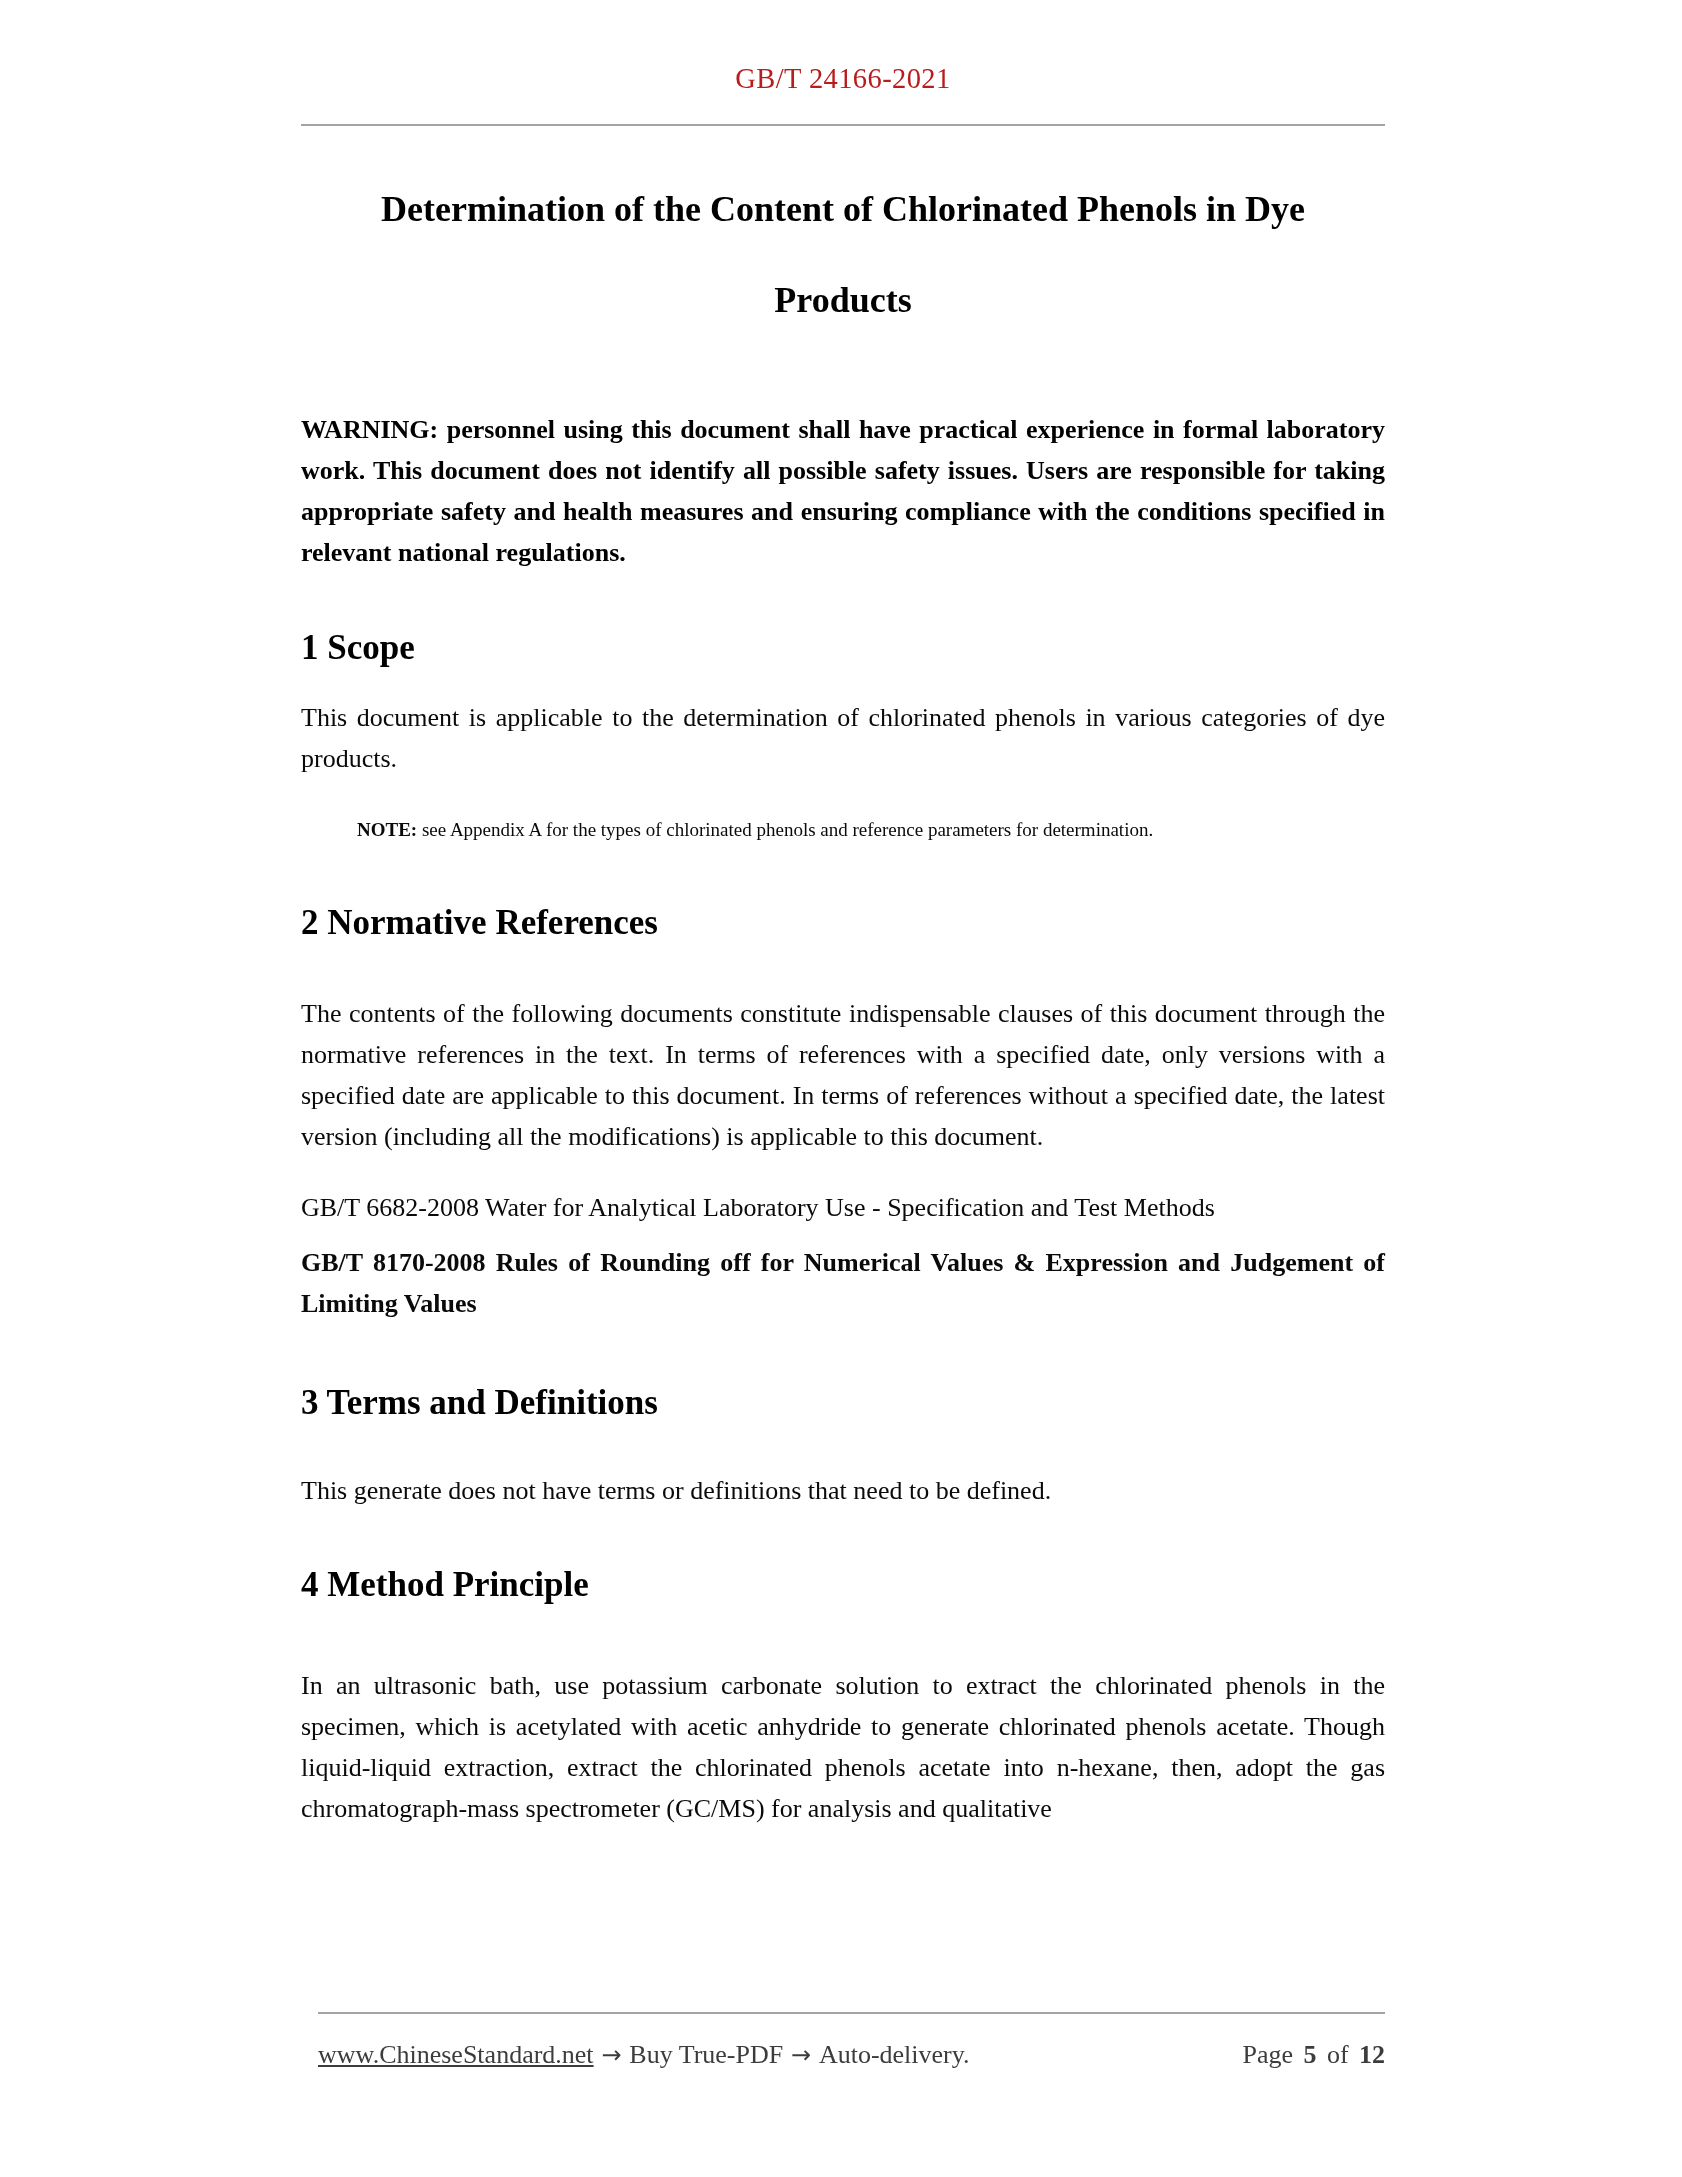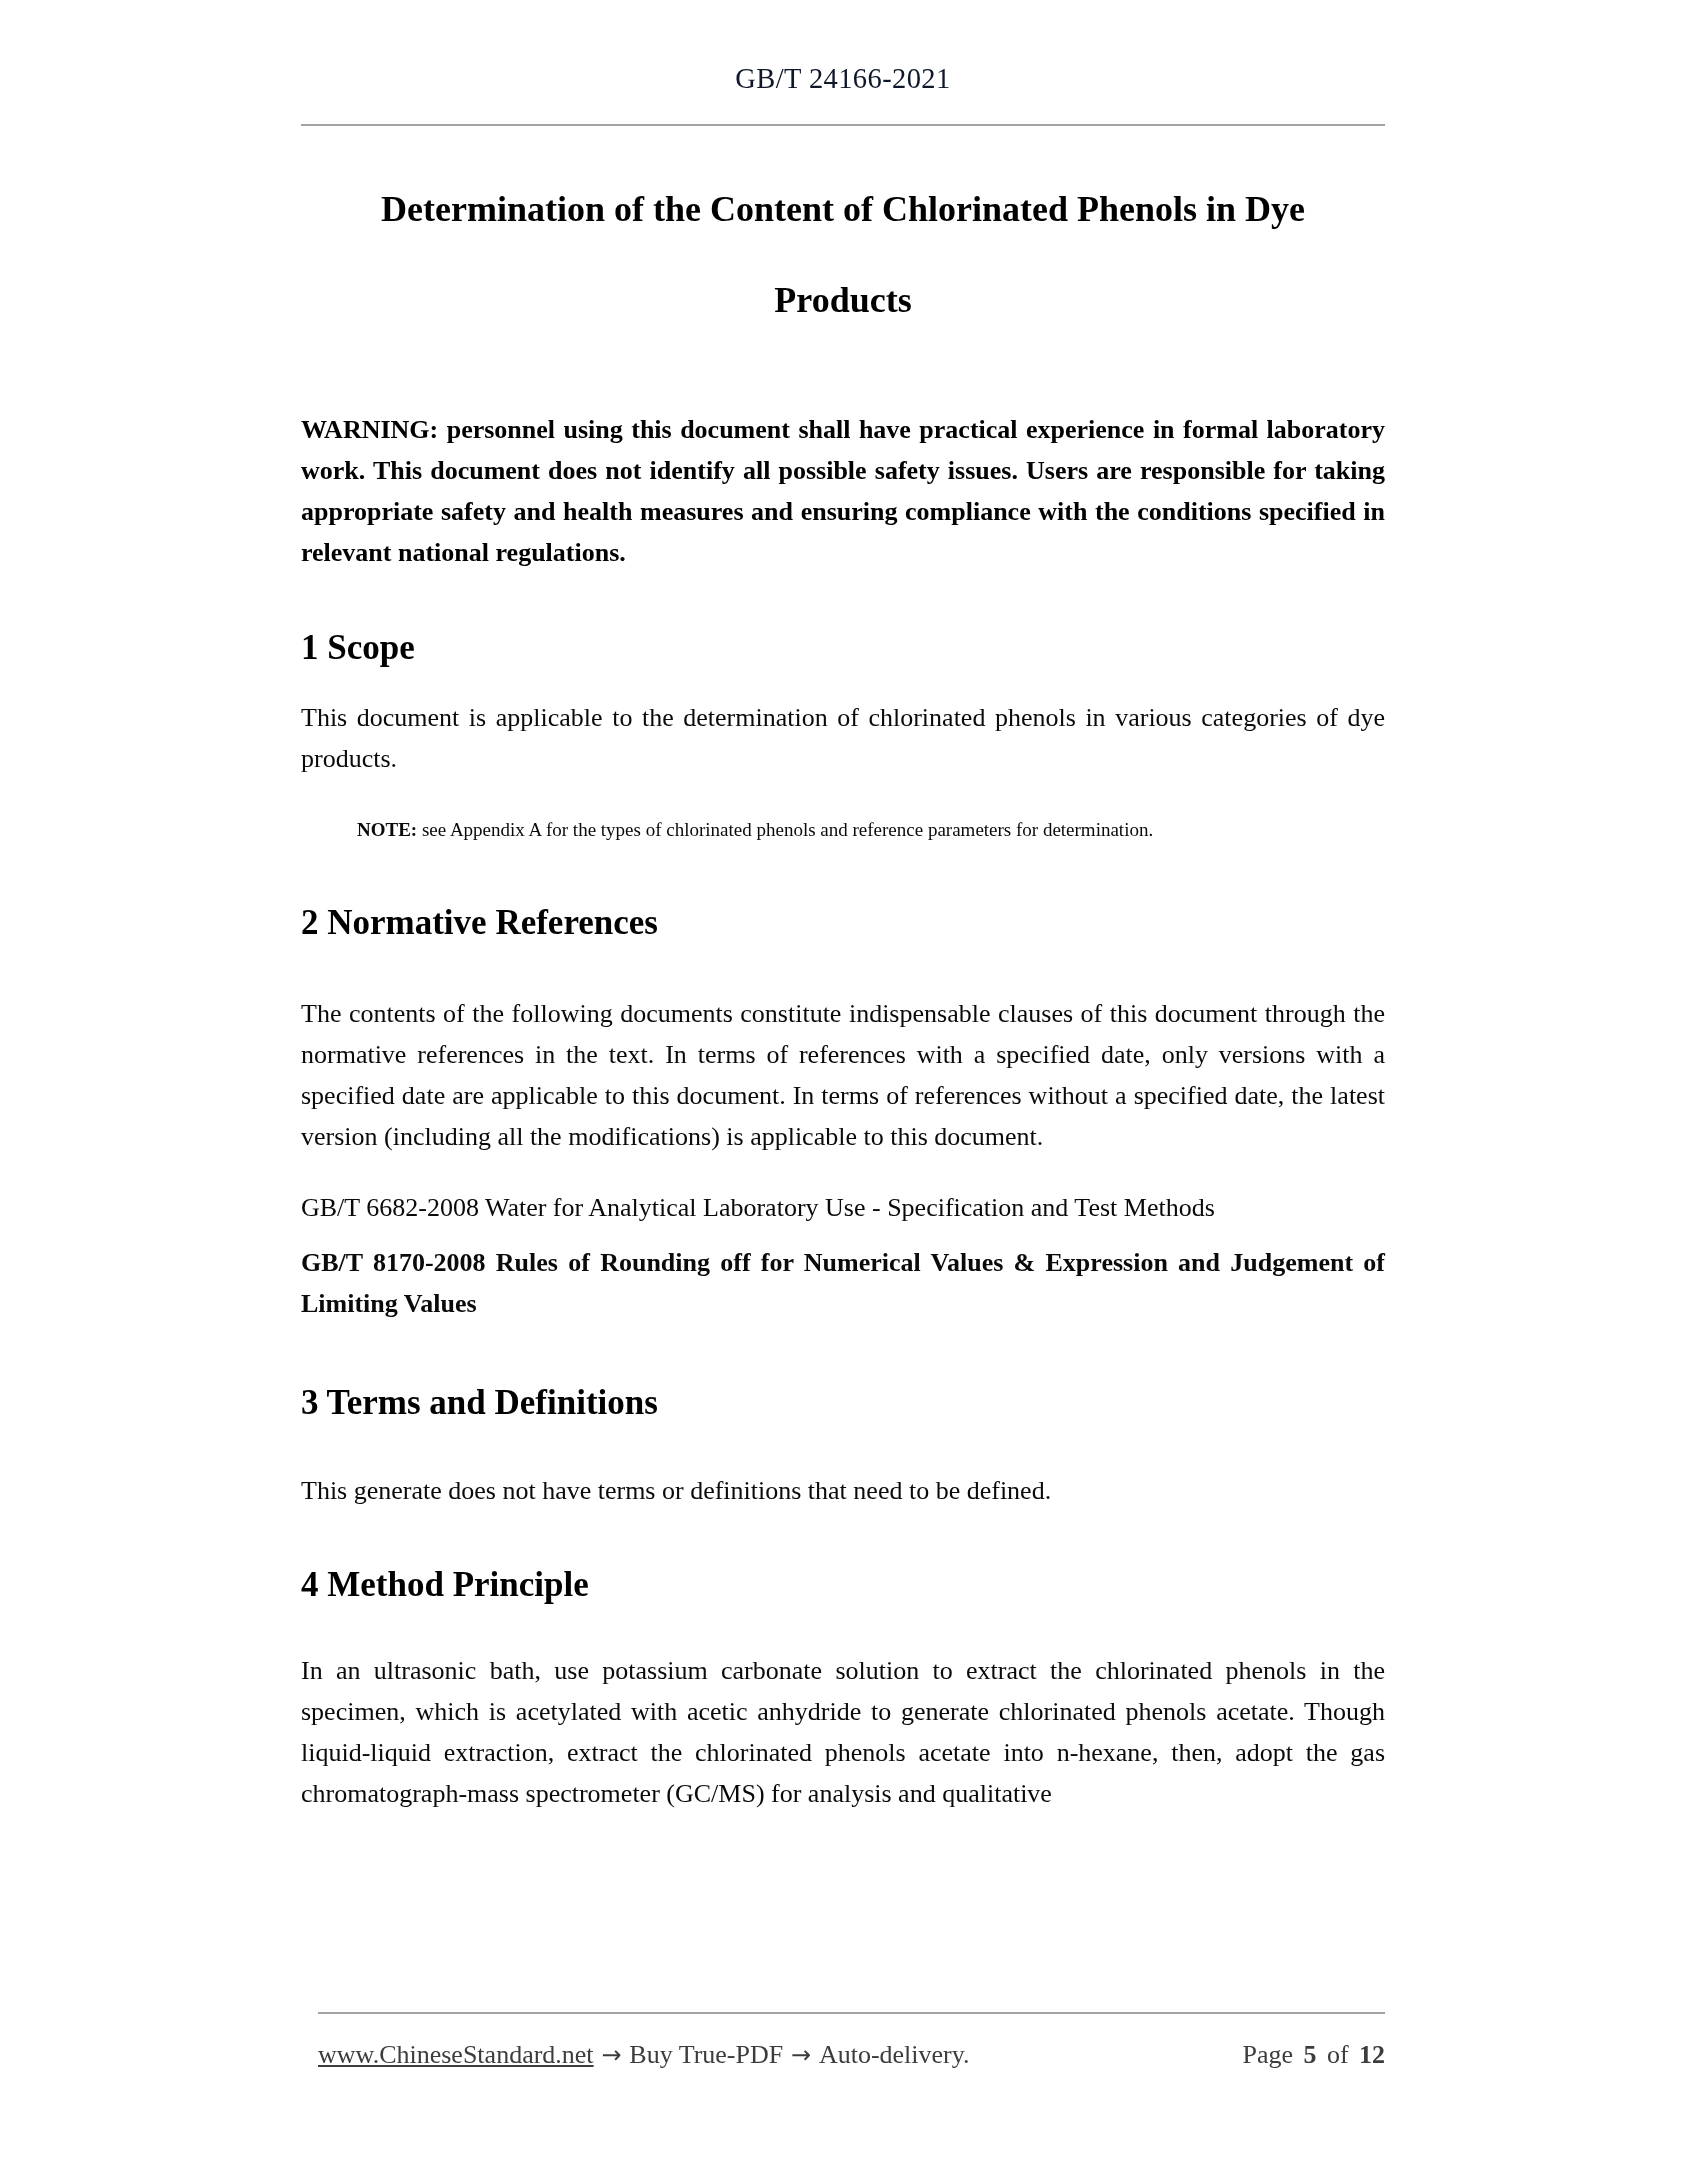--- a/index.html
+++ b/index.html
@@ -12,21 +12,21 @@
     color: #0a0a0a;
     box-sizing: border-box;
     padding: 0 298px 0 301px;
     overflow: hidden;
   }
   .std-num {
     margin: 61px 0 0;
     text-align: center;
     font-size: 28.5px;
     line-height: 35px;
-    color: #0f172a;
+    color: #b91c1c;
     letter-spacing: 0.4px;
   }
   .rule {
     border: none;
     border-top: 2.6px solid #a3a3a3;
     margin: 0;
   }
   .header-rule { margin-top: 28px; }
   .title {
     margin: 38px 0 0;
@@ -55,21 +55,21 @@
   .mt-p1         { margin-top: 45px; }
   .mt-p2         { margin-top: 27px; }
   .mt-note       { margin-top: 27px; }
   .mt-h-norm     { margin-top: 47px; }
   .mt-p3         { margin-top: 48px; }
   .mt-ref1       { margin-top: 30px; }
   .mt-ref2       { margin-top: 14px; font-weight: bold; }
   .mt-h-terms    { margin-top: 57px; }
   .mt-p4         { margin-top: 45px; }
   .mt-h-method   { margin-top: 52px; }
-  .mt-p5         { margin-top: 43px; }
+  .mt-p5         { margin-top: 58px; }
   .note {
     font-size: 19px;
     line-height: 48px;
     text-align: justify;
     padding-left: 153px;
     text-indent: -97px;
     margin-bottom: 0;
   }
   .note-label { font-weight: bold; }
   .footer-wrap {

